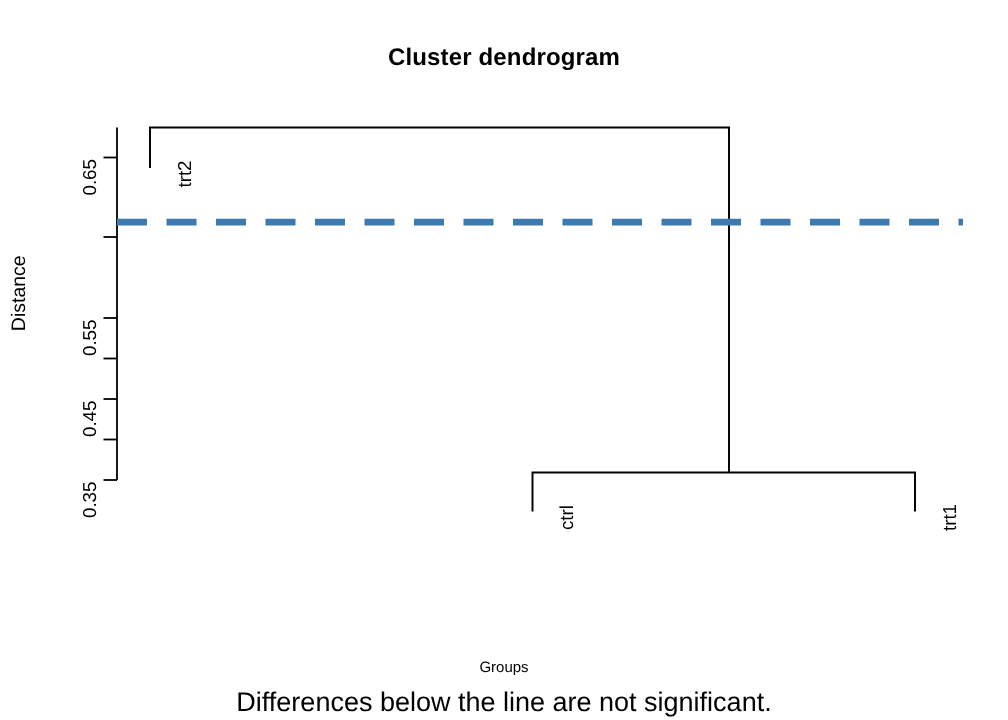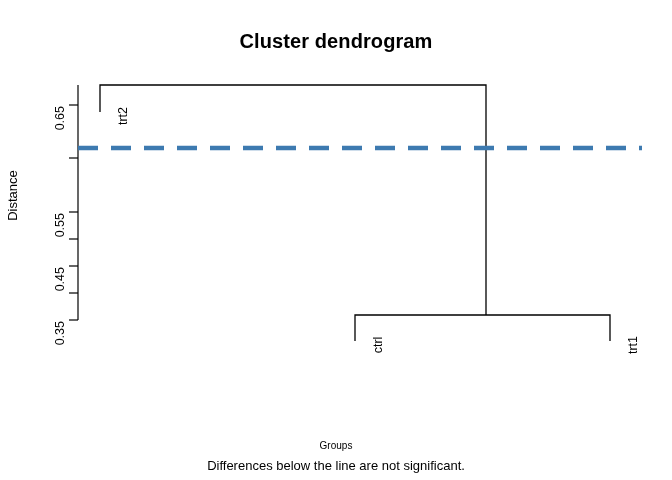--- a/index.html
+++ b/index.html
@@ -20,21 +20,21 @@
     left: 0; top: 0;
     width: 672px;
     height: 480px;
   }
   .title {
     position: absolute;
     left: 0;
     top: 30px;
     width: 672px;
     text-align: center;
-    font-size: 20px;
+    font-size: 16px;
     font-weight: bold;
     letter-spacing: 0.1px;
   }
   .ylab {
     position: absolute;
     left: -28px;
     top: 188px;
     width: 80px;
     text-align: center;
     font-size: 13px;
@@ -49,21 +49,21 @@
     width: 672px;
     text-align: center;
     font-size: 10px;
   }
   .xlab2 {
     position: absolute;
     left: 0;
     top: 458px;
     width: 672px;
     text-align: center;
-    font-size: 13px;
+    font-size: 18px;
   }
   .ytick-label {
     position: absolute;
     font-size: 12.5px;
     white-space: nowrap;
     transform: rotate(-90deg);
     transform-origin: 100% 50%;
     text-align: right;
   }
   .leaf-label {

